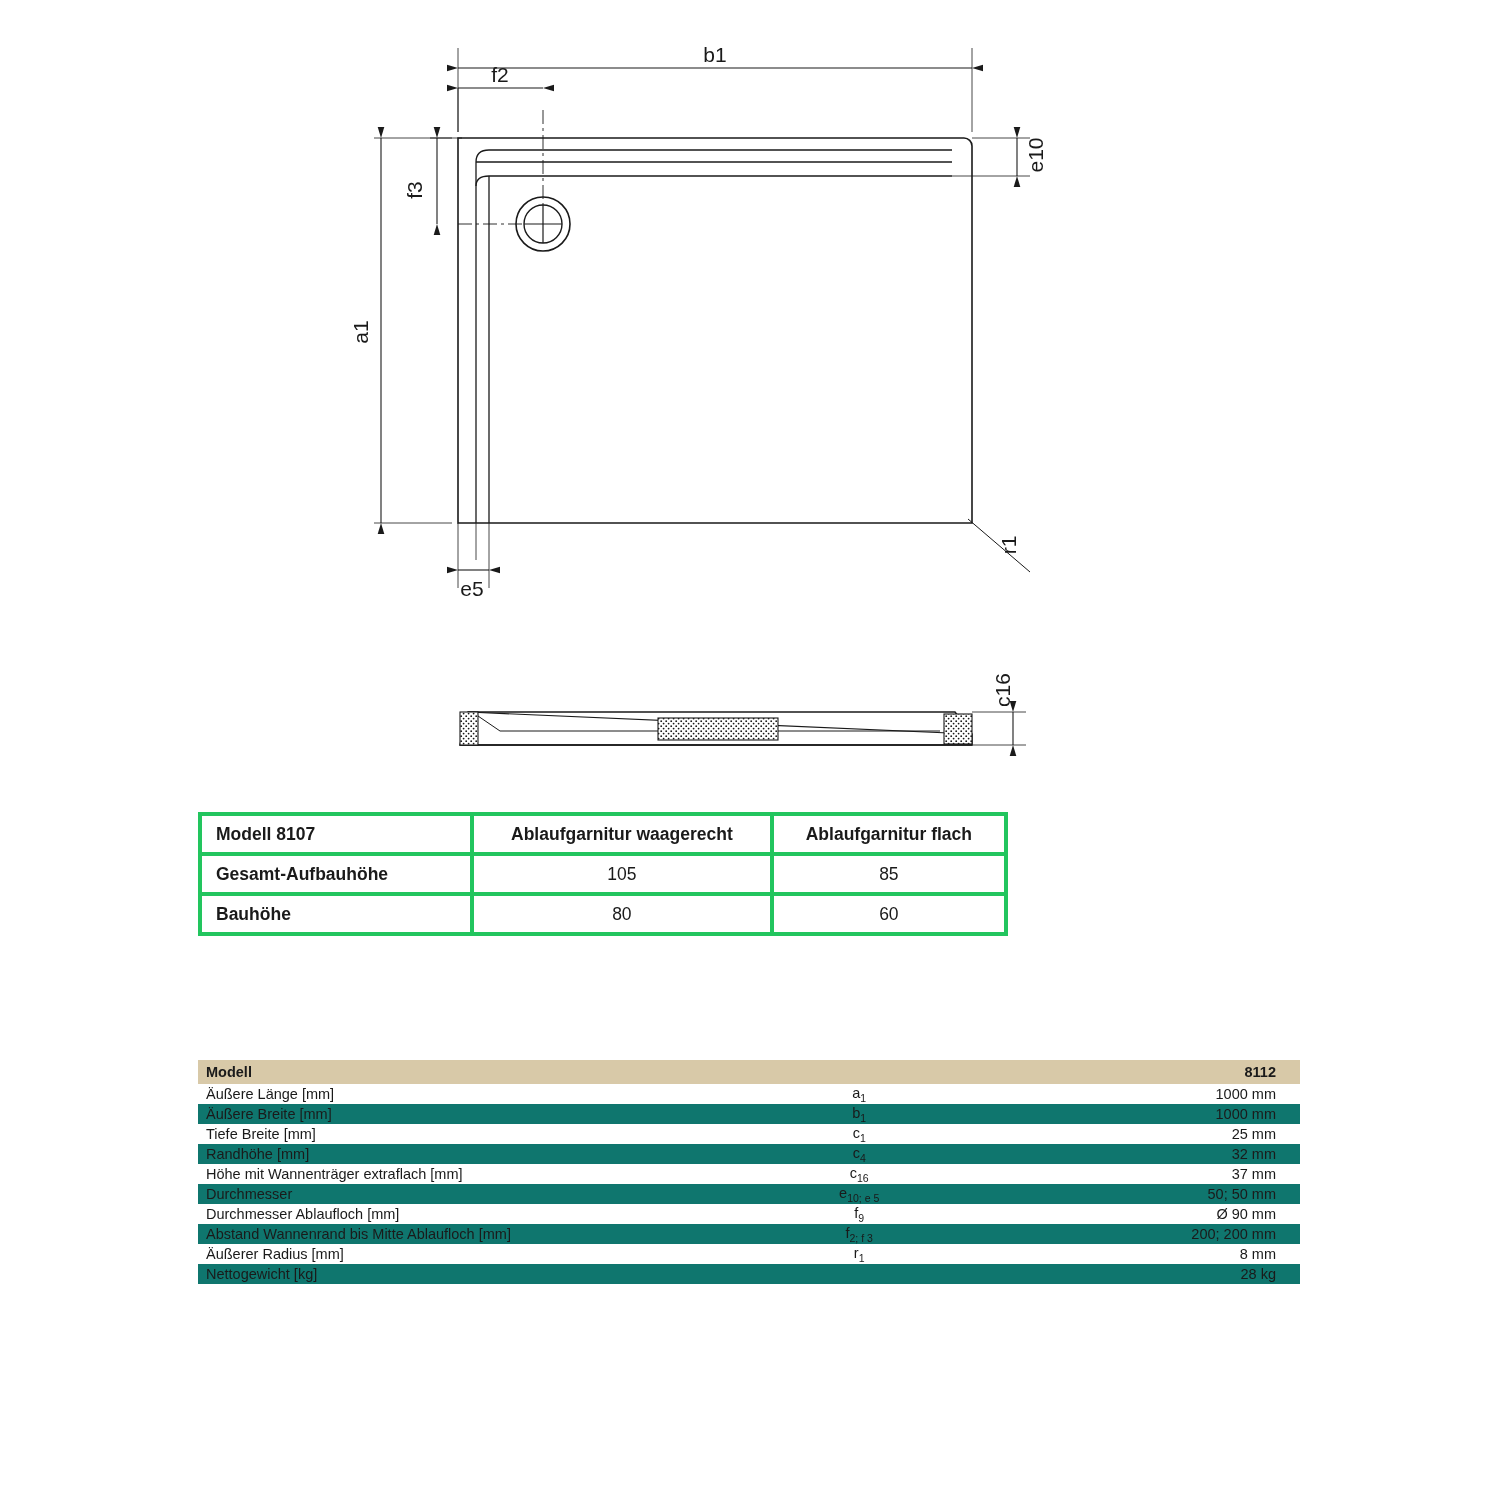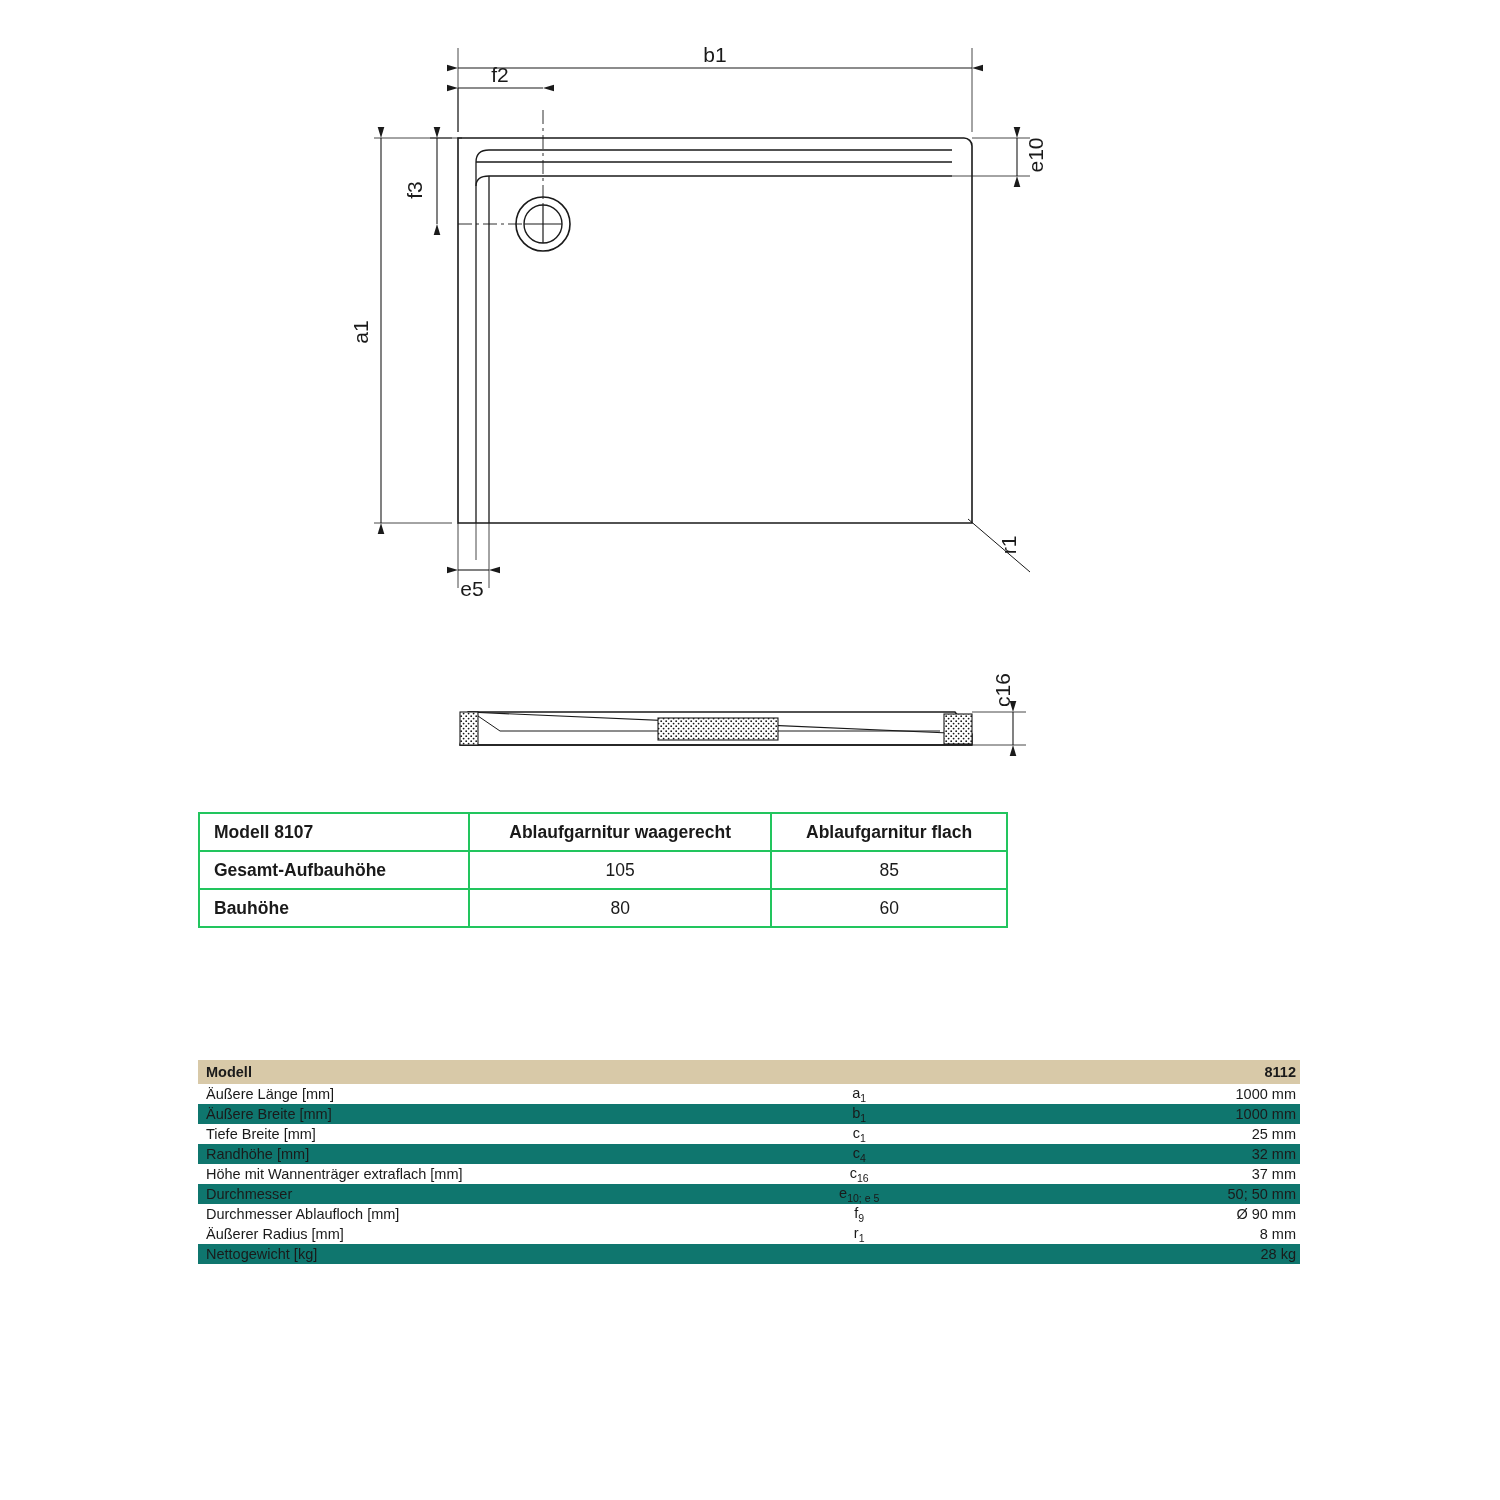--- a/index.html
+++ b/index.html
@@ -29,21 +29,21 @@
   
   #model-table {
     position: absolute;
     left: 198px;
     top: 812px;
     width: 810px;
     border-collapse: collapse;
     font-size: 17.5px;
   }
   #model-table td {
-    border: 2px solid #22c55e;
+    border: 4px solid #22c55e;
     height: 36px;
     padding: 0 14px;
     vertical-align: middle;
   }
   #model-table td.label {
     width: 240px;
     font-weight: bold;
     text-align: left;
   }
   #model-table td.head {
@@ -72,21 +72,21 @@
   #spec-table td {
     height: 20px;
     padding: 0 8px;
     vertical-align: middle;
     border: none;
   }
   #spec-table tr.odd td { background: #ffffff; }
   #spec-table tr.even td { background: #0f766e; }
   #spec-table td.name { text-align: left; width: 45%; }
   #spec-table td.sym  { text-align: center; width: 30%; }
-  #spec-table td.value{ text-align: right; width: 25%; padding-right: 4px; }
+  #spec-table td.value{ text-align: right; width: 25%; padding-right: 24px; }
   .sub { font-size: 10.5px; vertical-align: sub; }
 </style>
 </head>
 <body>
 
 <div id="drawing">
   <svg width="1500" height="790" viewBox="0 0 1500 790" xmlns="http://www.w3.org/2000/svg">
     <defs>
       <marker id="arrL" markerWidth="12" markerHeight="10" refX="11" refY="5" orient="auto" markerUnits="userSpaceOnUse">
         <path d="M11,5 L0,1.7 L0,8.3 Z" fill="#1a1a1a"></path>
@@ -234,20 +234,25 @@
       <tr class="even">
         <td class="name">Durchmesser</td>
         <td class="sym">e<span class="sub">10; e 5</span></td>
         <td class="value">50; 50 mm</td>
       </tr>
       <tr class="odd">
         <td class="name">Durchmesser Ablaufloch [mm]</td>
         <td class="sym">f<span class="sub">9</span></td>
         <td class="value">Ø 90 mm</td>
       </tr>
+      <tr class="even">
+        <td class="name">Abstand Wannenrand bis Mitte Ablaufloch [mm]</td>
+        <td class="sym">f<span class="sub">2; f 3</span></td>
+        <td class="value">200; 200 mm</td>
+      </tr>
       <tr class="odd">
         <td class="name">Äußerer Radius [mm]</td>
         <td class="sym">r<span class="sub">1</span></td>
         <td class="value">8 mm</td>
       </tr>
       <tr class="even">
         <td class="name">Nettogewicht [kg]</td>
         <td class="sym"></td>
         <td class="value">28 kg</td>
       </tr>

